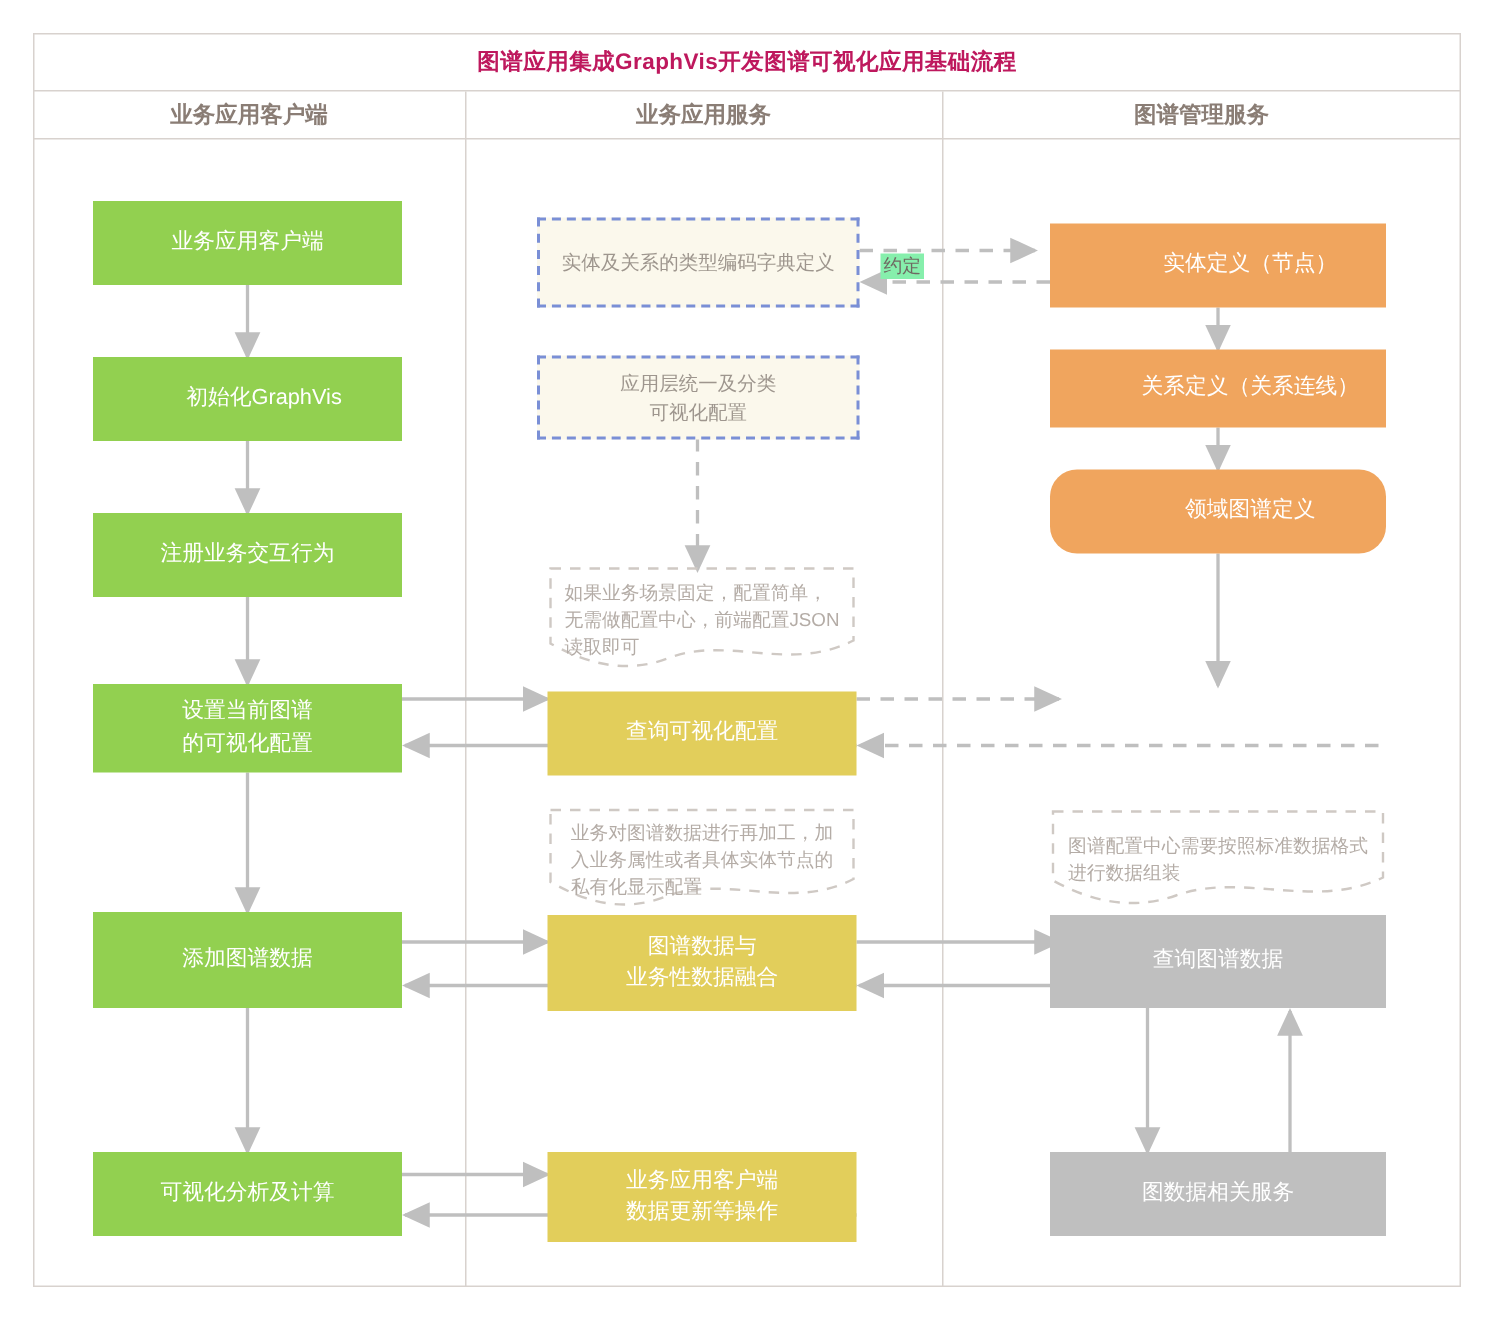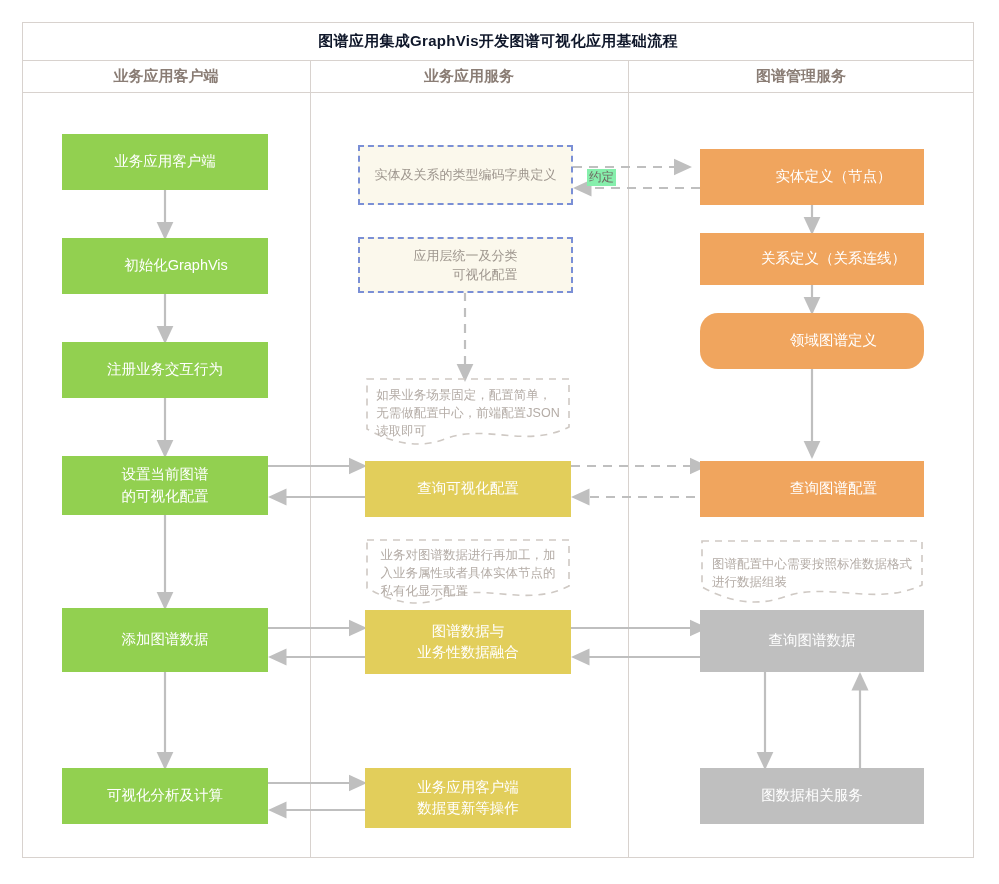--- a/index.html
+++ b/index.html
@@ -9,21 +9,21 @@
 
   
   .frame{
     position:absolute;left:22px;top:22px;width:952px;height:836px;
     border:1px solid #d8d2ce;box-sizing:border-box;background:#fff;
   }
   .title-bar{
     position:absolute;left:22px;top:22px;width:952px;height:39px;
     border-bottom:1px solid #d8d2ce;box-sizing:border-box;
     display:flex;align-items:center;justify-content:center;
-    color:#0f172a;font-size:15px;font-weight:bold;letter-spacing:.3px;
+    color:#be185d;font-size:15px;font-weight:bold;letter-spacing:.3px;
   }
   .lane-head{
     position:absolute;top:61px;height:32px;
     display:flex;align-items:center;justify-content:center;
     color:#8a7d75;font-size:15px;font-weight:bold;
     border-bottom:1px solid #d8d2ce;box-sizing:border-box;
   }
   .lane-div{position:absolute;top:61px;width:1px;height:797px;background:#d8d2ce;}
 
   
@@ -35,21 +35,21 @@
   }
   .green{background:#92d050;}
   .orange{background:#f0a55e;padding-left:43px;}
   .yellow{background:#e2ce5b;}
   .gray{background:#bfbfbf;}
 
   
   .note-blue{
     position:absolute;box-sizing:border-box;
     background:#fbf8ec;border:2px dashed #7a8fd6;
-    display:flex;align-items:center;justify-content:center;text-align:right;
+    display:flex;align-items:center;justify-content:center;text-align:center;
     color:#9e968e;font-size:13px;line-height:1.5;white-space:pre-line;
   }
 
   
   .note-cloud{
     position:absolute;box-sizing:border-box;
     display:flex;align-items:center;justify-content:center;
     color:#b4aca6;font-size:12.5px;line-height:1.45;white-space:pre-line;
     padding:2px 4px;
   }
@@ -169,21 +169,20 @@
 数据更新等操作</div>
 
   <div class="edge-label" style="left:587px;top:169px;">约定</div>
 
   <div class="node orange" style="left:700px;top:149px;width:224px;height:56px;">实体定义（节点）</div>
 
   <div class="node orange" style="left:700px;top:233px;width:224px;height:52px;">关系定义（关系连线）</div>
 
   <div class="node orange" style="left:700px;top:313px;width:224px;height:56px;border-radius:18px;">领域图谱定义</div>
 
-  <div class="node orange" style="left:700px;top:461px;width:224px;height:56px;">查询图谱配置</div>
 
   <div class="note-cloud" style="left:700px;top:539px;width:224px;height:68px;">
     <svg class="cloudsvg" viewBox="0 0 224 68" preserveAspectRatio="none">
       <path d="M2,2 H222 V46 C176,68 128,42 84,58 C50,70 20,58 2,48 Z" fill="none" stroke="#cfc9c4" stroke-width="1.6" stroke-dasharray="7 6"></path>
     </svg>
     <span class="txt">图谱配置中心需要按照标准数据格式
 进行数据组装</span>
   </div>
 
   <div class="node gray" style="left:700px;top:610px;width:224px;height:62px;">查询图谱数据</div>

